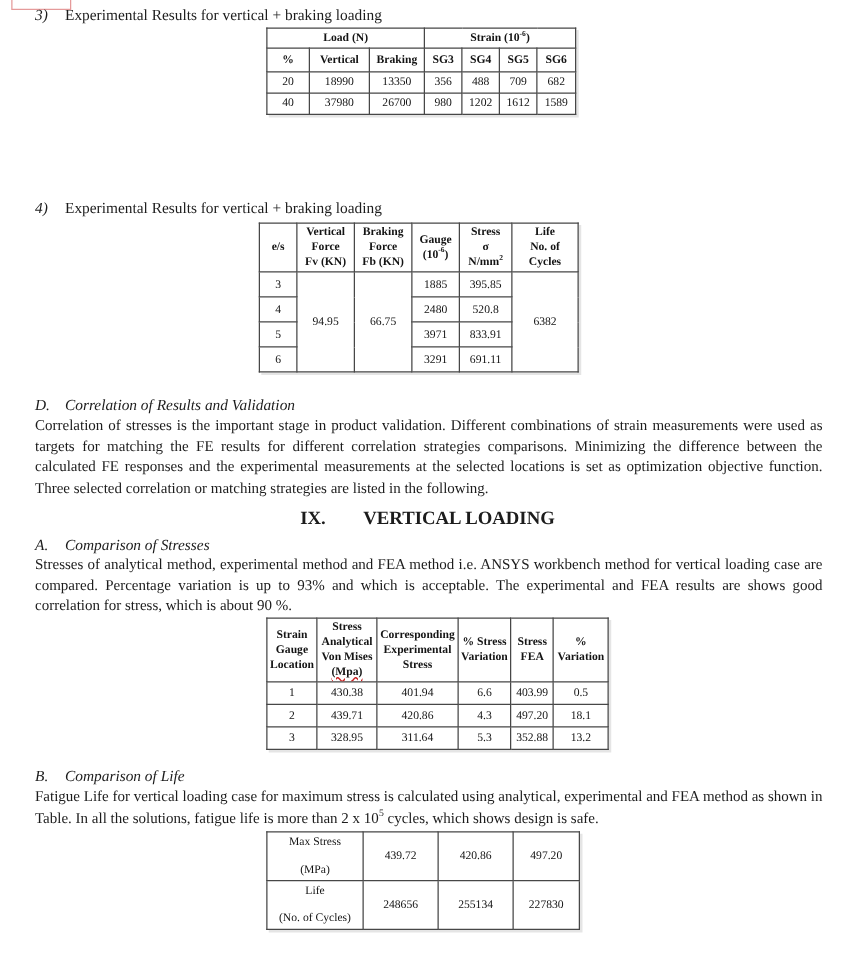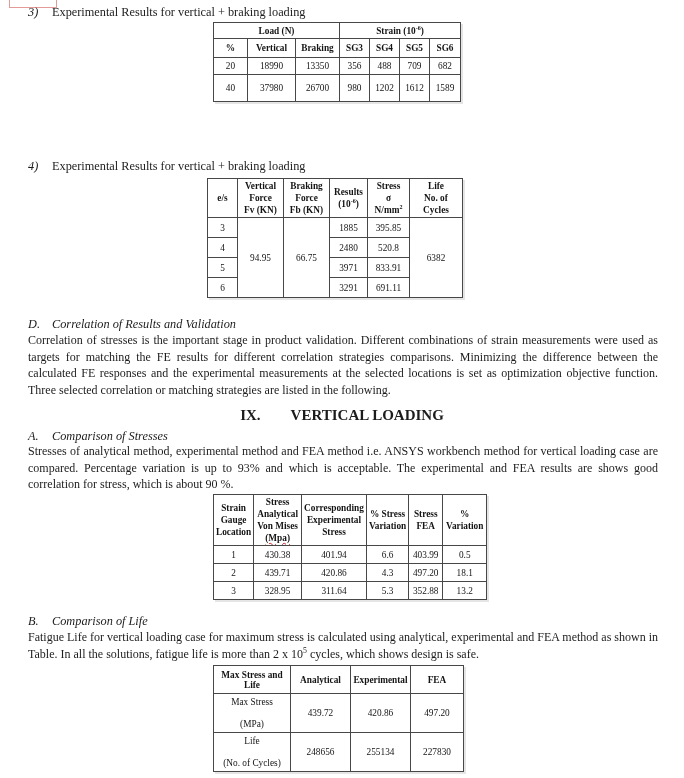--- a/index.html
+++ b/index.html
@@ -88,21 +88,21 @@
   </tr>
   <tr style="height:17px">
     <td>20</td>
     <td>18990</td>
     <td>13350</td>
     <td>356</td>
     <td>488</td>
     <td>709</td>
     <td>682</td>
   </tr>
-  <tr style="height:27px">
+  <tr style="height:17px">
     <td>40</td>
     <td>37980</td>
     <td>26700</td>
     <td>980</td>
     <td>1202</td>
     <td>1612</td>
     <td>1589</td>
   </tr>
 </tbody>
   </table>
@@ -127,21 +127,21 @@
       <div class="hline">Vertical</div>
       <div class="hline">Force</div>
       <div class="hline">Fv (KN)</div>
     </th>
     <th>
       <div class="hline">Braking</div>
       <div class="hline">Force</div>
       <div class="hline">Fb (KN)</div>
     </th>
     <th>
-      <div class="hline">Results</div>
+      <div class="hline">Gauge</div>
       <div class="hline"><span>(10</span><sup>-6</sup><span>)</span></div>
     </th>
     <th>
       <div class="hline">Stress</div>
       <div class="hline">σ</div>
       <div class="hline"><span>N/mm</span><sup>2</sup></div>
     </th>
     <th>
       <div class="hline">Life</div>
       <div class="hline">No. of Cycles</div>
@@ -241,26 +241,20 @@
 <p class="abs body" style="left:28px; top:629px;"><span>Fatigue Life for vertical loading case for maximum stress is calculated using analytical, experimental and FEA method as shown in Table. In all the solutions, fatigue life is more than 2 x 10</span><sup>5</sup><span> cycles, which shows design is safe.</span></p>
 
 <table class="abs" style="left:213px; top:665px;">
   <colgroup>
     <col style="width:77px">
       <col style="width:60px">
       <col style="width:60px">
       <col style="width:53px">
   </colgroup>
   <tbody>
-      <tr style="height:28px">
-    <th>Max Stress and Life</th>
-    <th>Analytical</th>
-    <th>Experimental</th>
-    <th>FEA</th>
-  </tr>
   <tr style="height:39px">
     <td>
       <div class="hline">Max Stress</div>
       <div class="hline lblgap">(MPa)</div>
     </td>
     <td>439.72</td>
     <td>420.86</td>
     <td>497.20</td>
   </tr>
   <tr style="height:39px">

